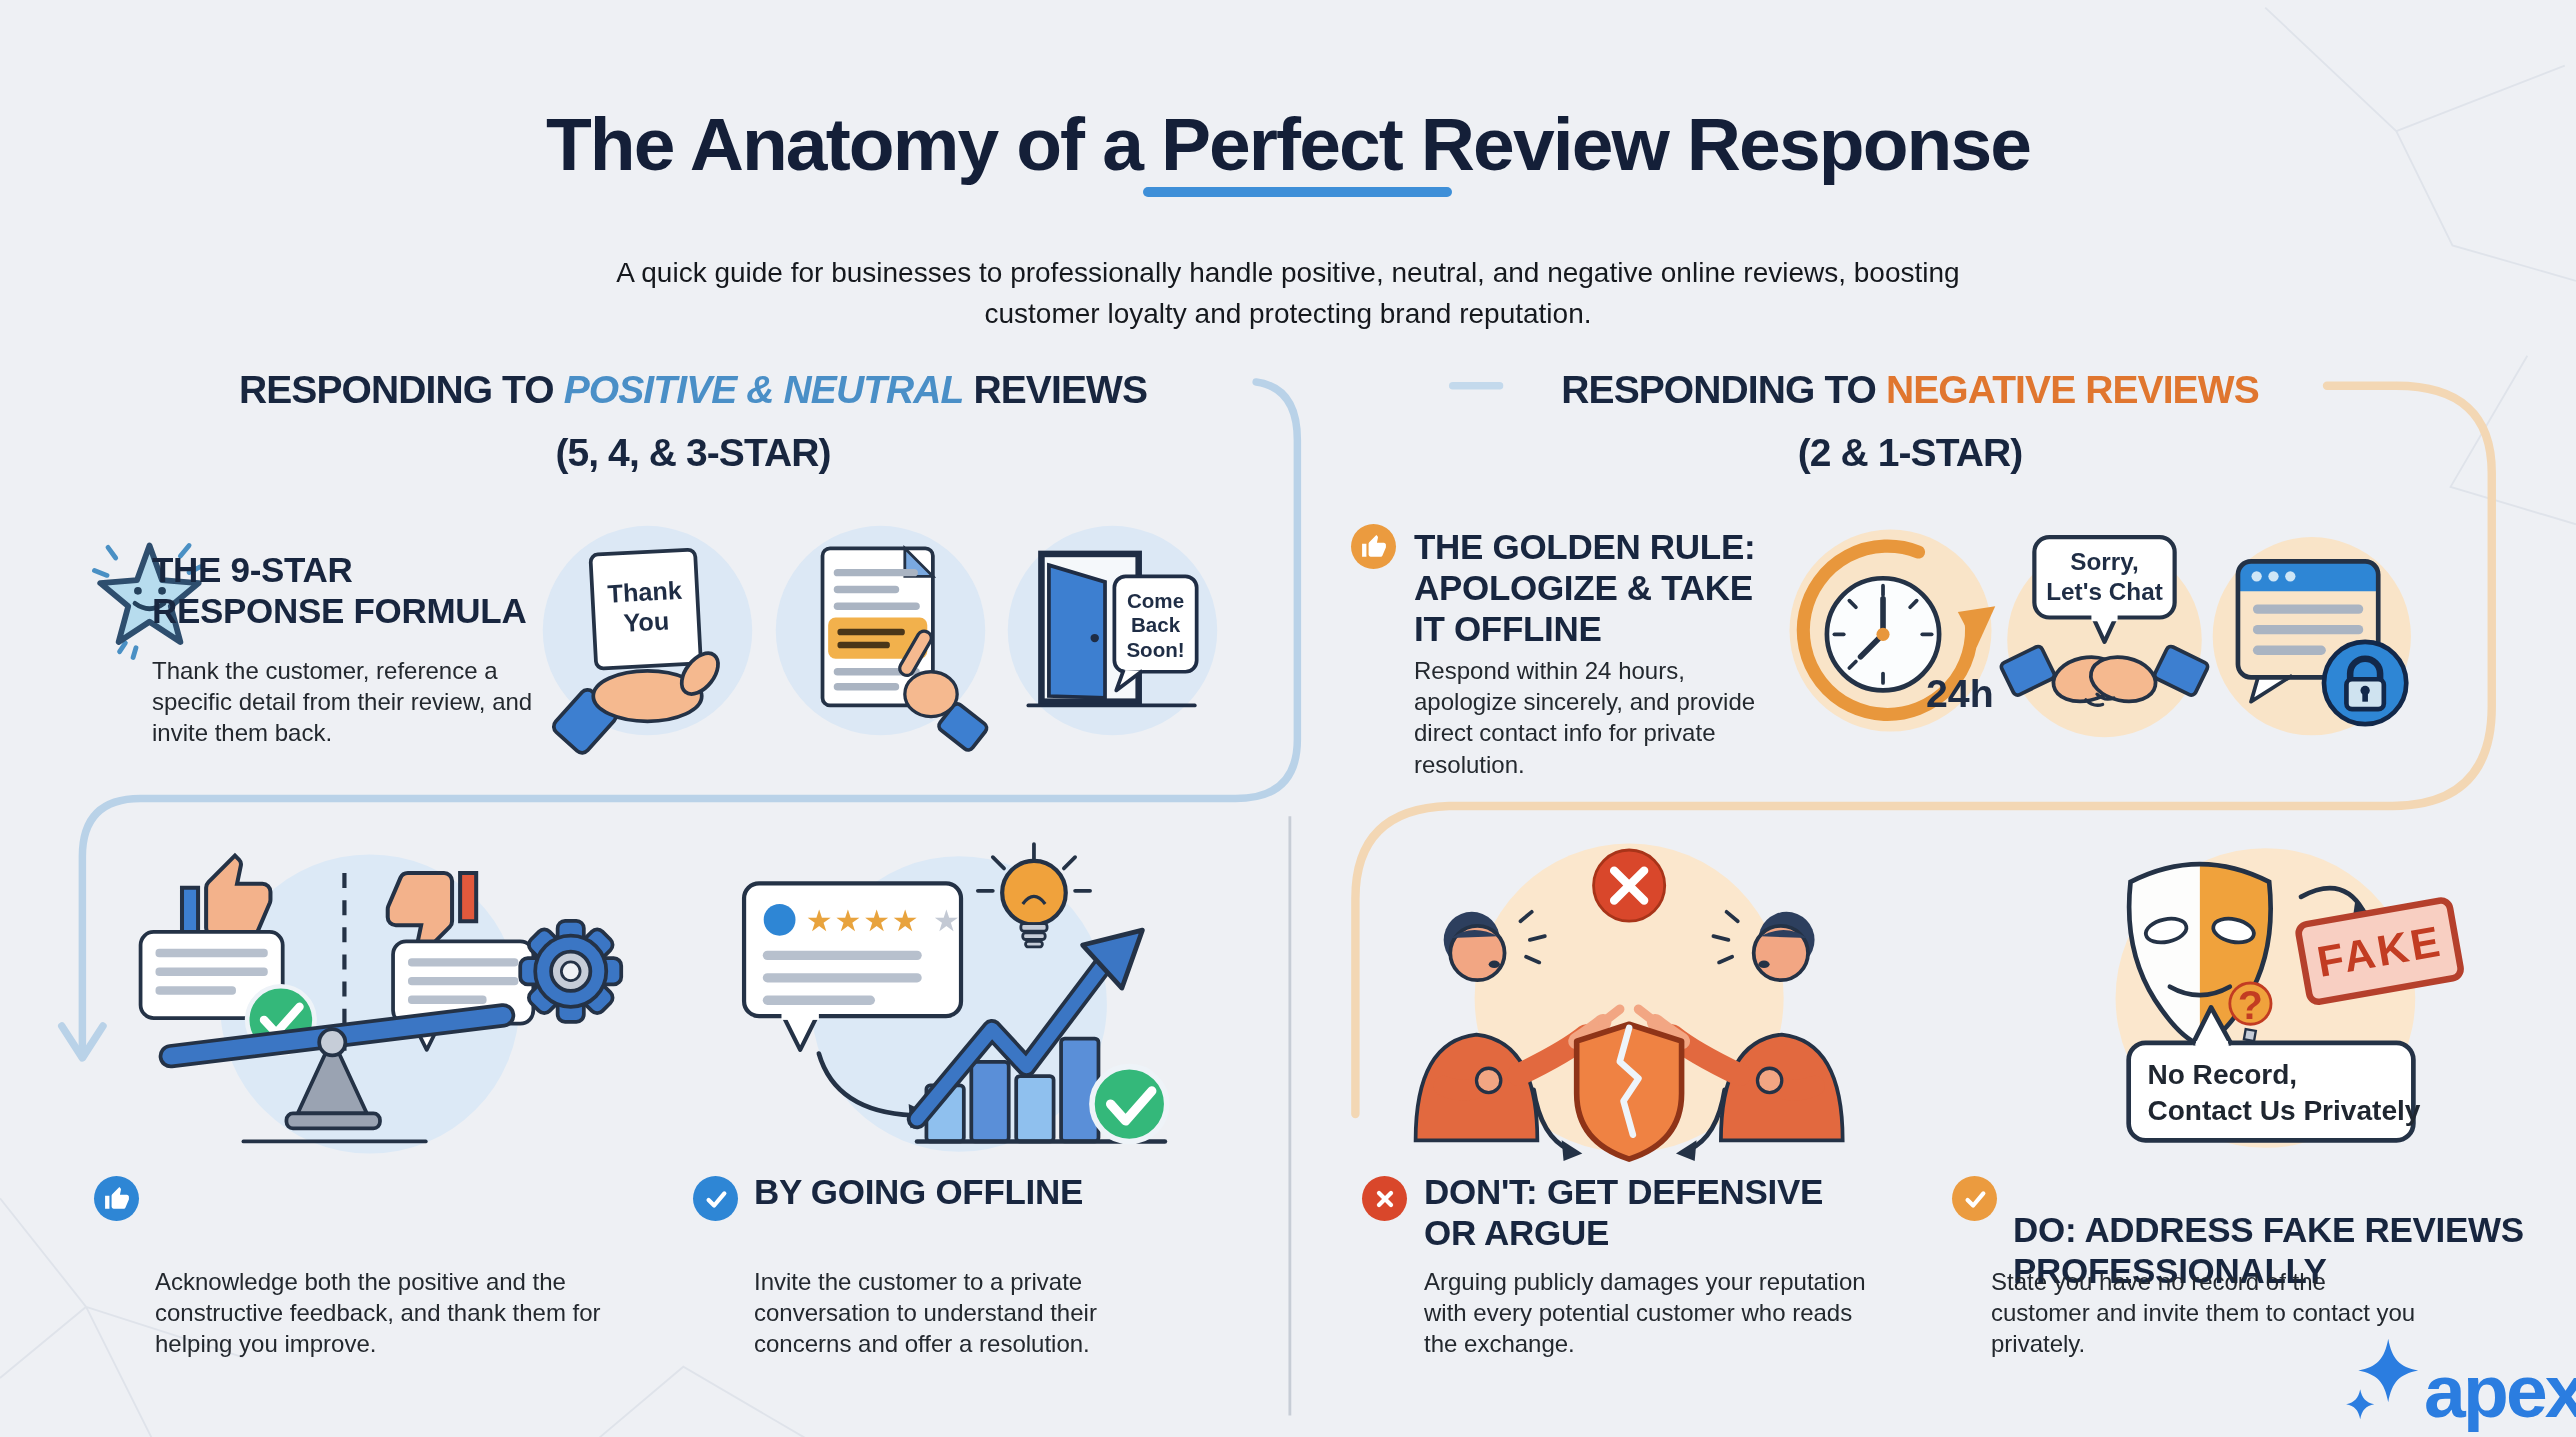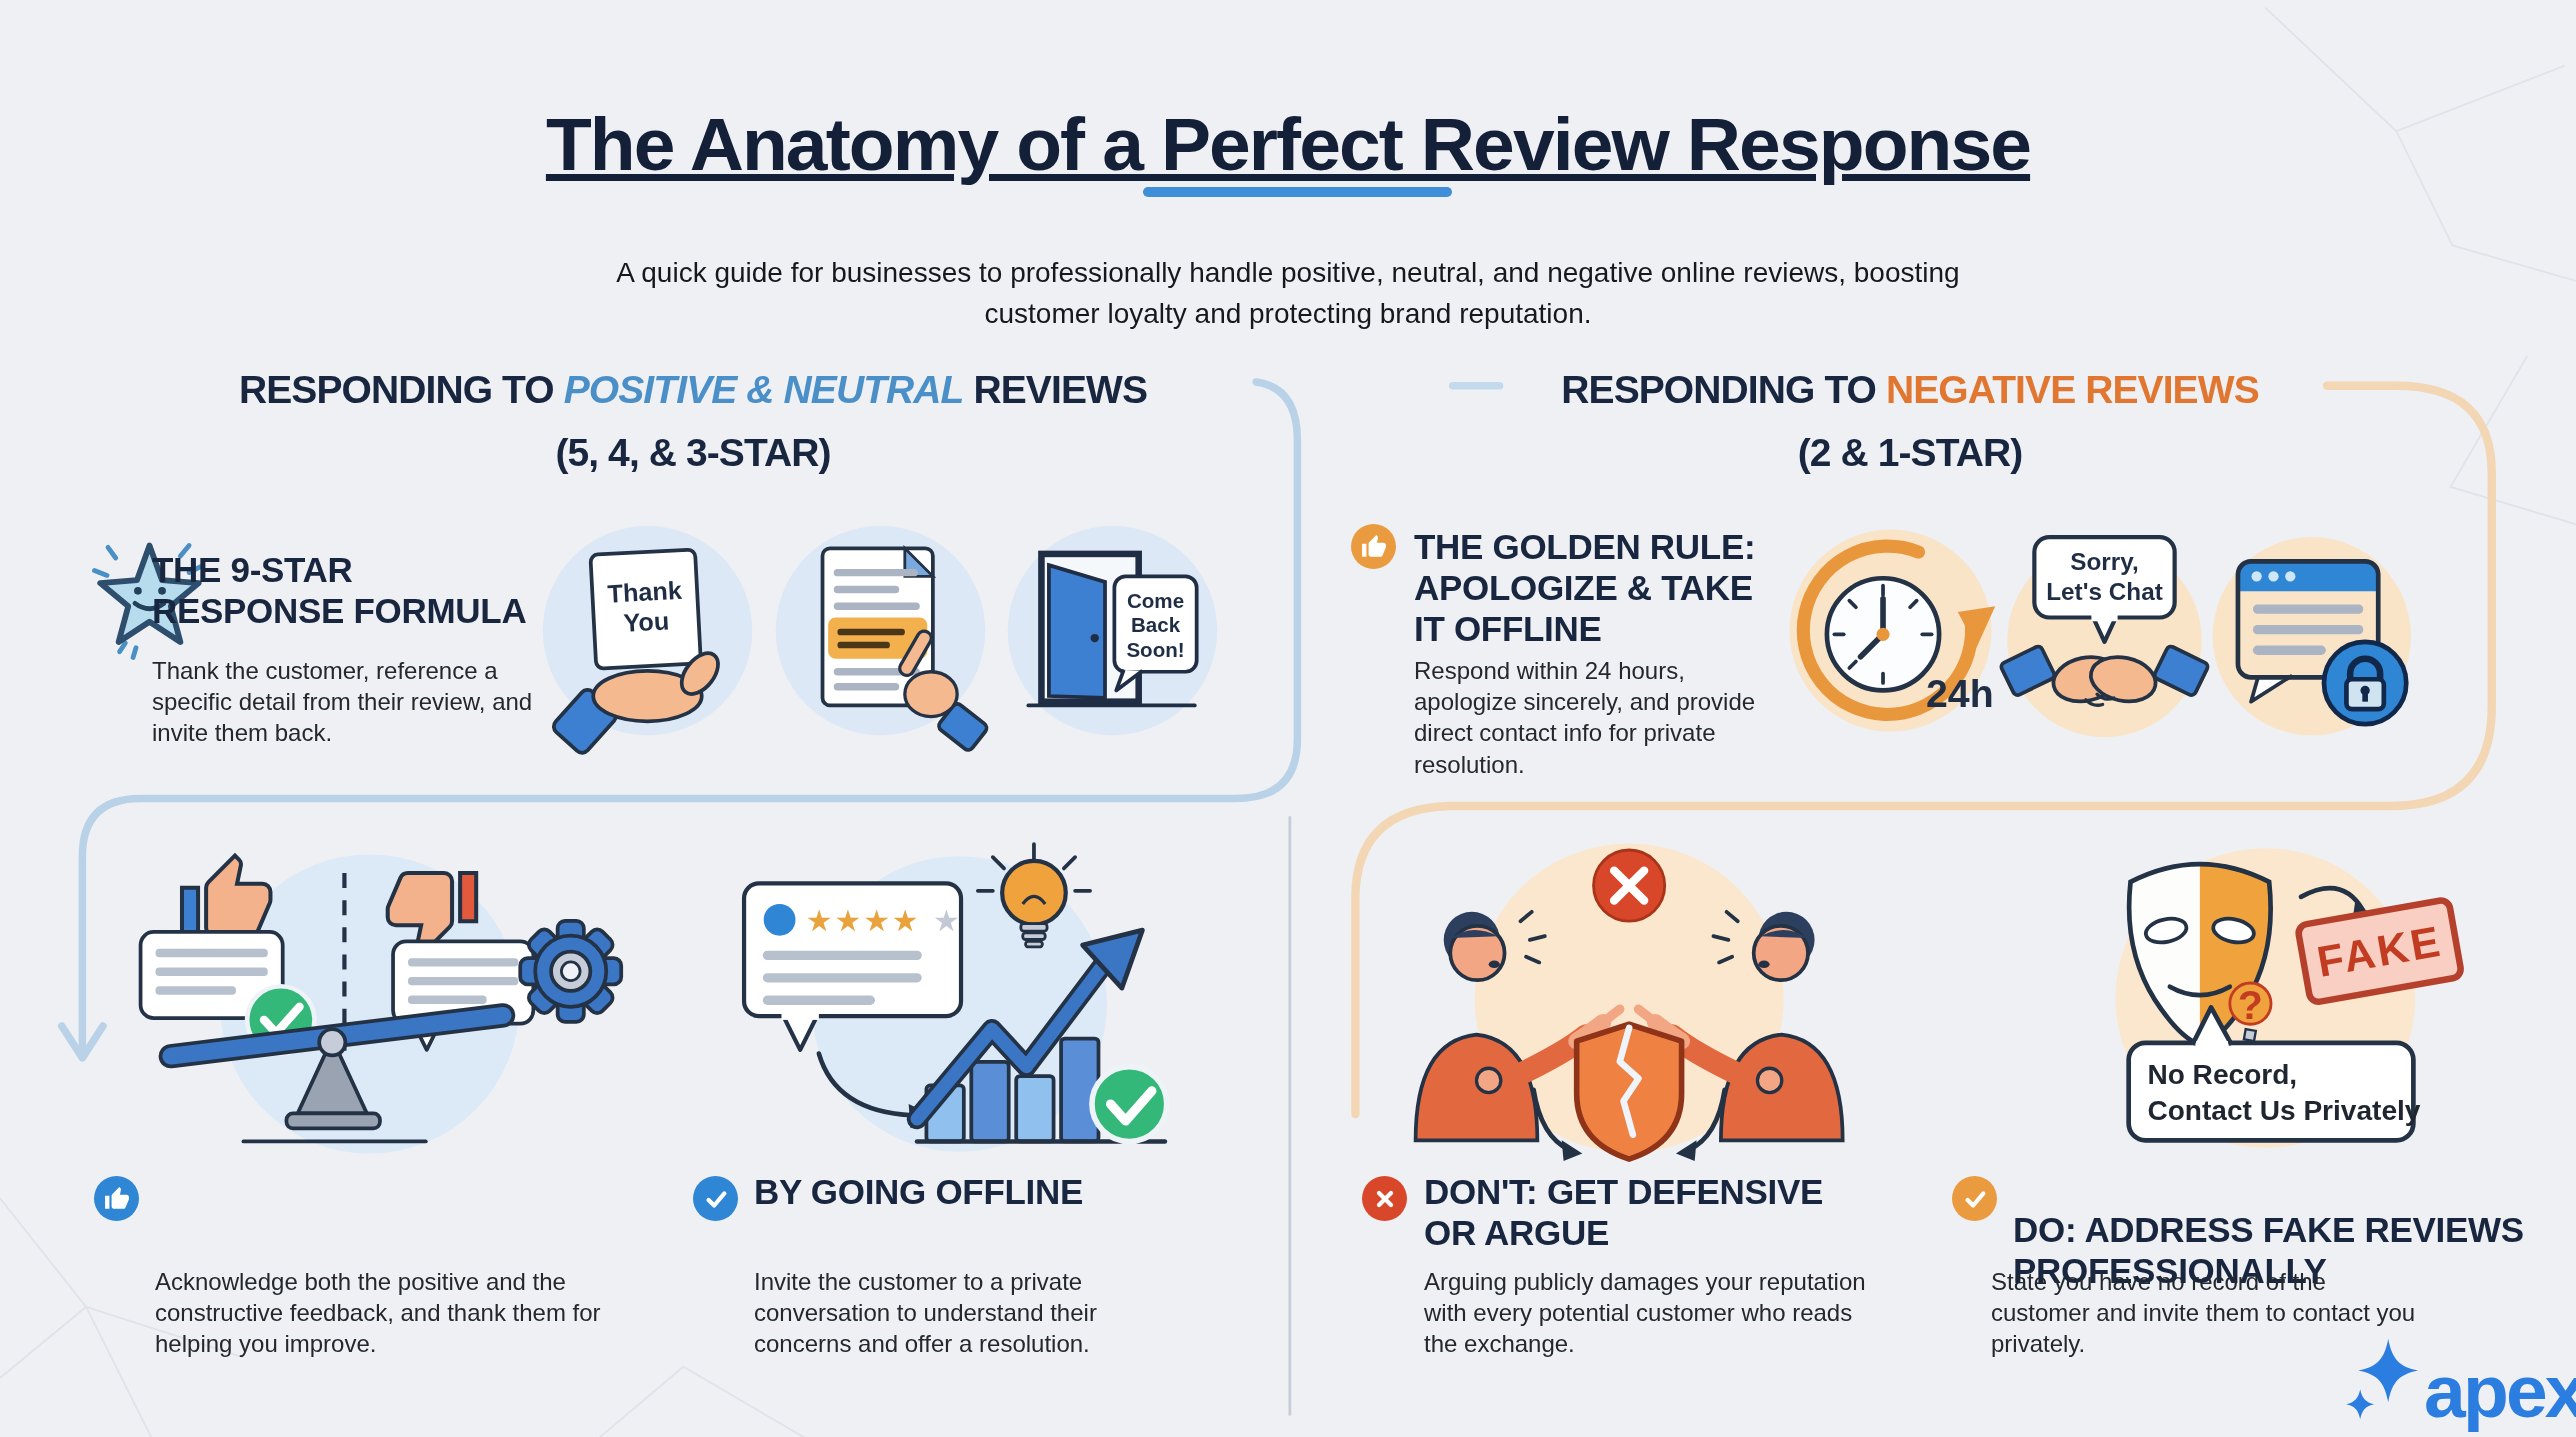--- a/index.html
+++ b/index.html
@@ -2,21 +2,21 @@
 <html style="font-size:15px"><head>
 <meta charset="utf-8">
 <style>
   html,body{margin:0;padding:0;background:#e9ebf0;}
   body{font-family:"Liberation Sans",sans-serif;}
   .stage{position:relative;width:2576px;height:1438px;background:#eef0f4;overflow:hidden;}
   .abs{position:absolute;}
   svg text{font-family:"Liberation Sans",sans-serif;}
 
   .main-title{left:0;right:0;top:51px;text-align:center;font-size:75px;font-weight:bold;
-    color:#141f38;letter-spacing:-1.9px;text-decoration:underline;}
+    color:#141f38;letter-spacing:-1.9px;}
   .title-underline{left:1143px;top:187px;width:309px;height:10.3px;background:#3e8fd8;border-radius:5.6px;}
   .subtitle{left:586px;top:225px;width:1404px;text-align:center;font-size:28px;line-height:1.45;
     color:#15181d;}
 
   .col-head{width:1170px;text-align:center;font-weight:bold;font-size:39px;color:#18263f;
     letter-spacing:-0.9px;line-height:1.2;}
   .col-head .accent-blue{color:#4a8fc7;font-style:italic;}
   .col-head .accent-orange{color:#e0762f;}
   .col-sub{font-size:39px;margin-top:16px;}
 

